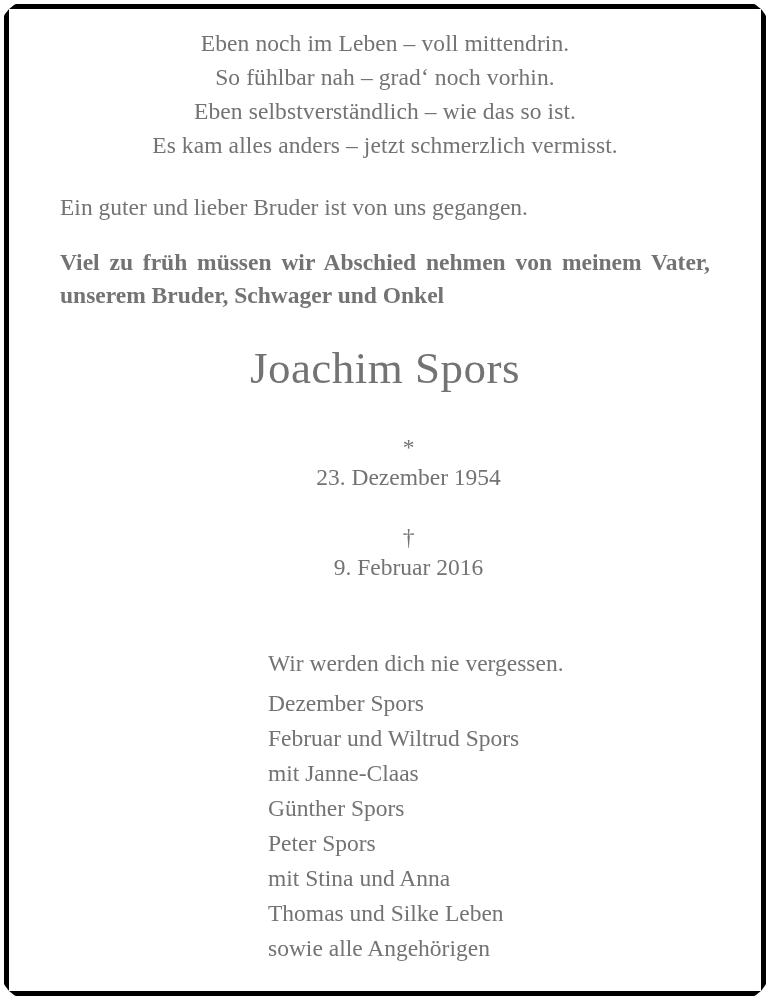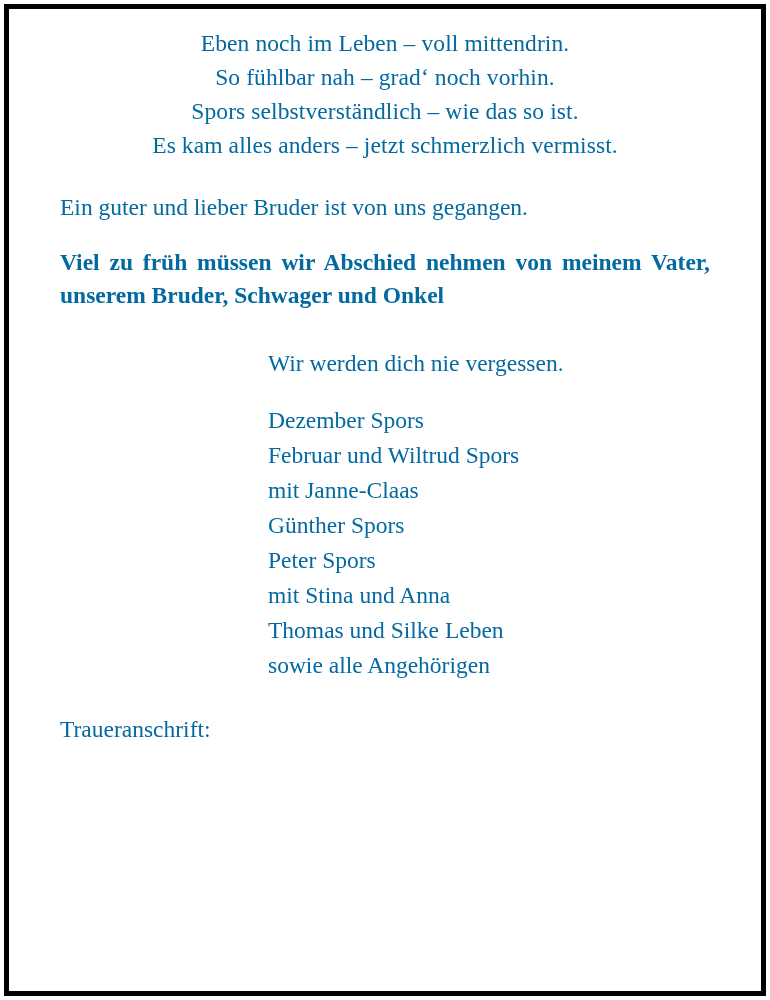--- a/index.html
+++ b/index.html
@@ -9,21 +9,22 @@
   }
 
   .page {
     position: relative;
     width: 770px;
     height: 1000px;
     background: #ffffff;
     box-sizing: border-box;
     overflow: hidden;
     font-family: "Liberation Serif", "DejaVu Serif", serif;
-    color: #0369a1;
+    color: #737373;
+    border-radius: 31px;
   }
 
   
   .frame {
     position: absolute;
     left: 4px;
     top: 4px;
     right: 4px;
     bottom: 4px;
     border: 5px solid #000000;
@@ -87,21 +88,21 @@
   .date-gap { display: inline-block; width: 52px; }
 
   
   .mourners {
     margin-top: 34px;
     margin-left: 208px;
     font-size: 23.5px;
     line-height: 35px;
     text-align: left;
   }
-  .mourners-intro { margin-bottom: 22px; }
+  .mourners-intro { margin-bottom: 5px; }
   .mourner-line { display: block; }
 
   
   .details {
     margin-top: 31px;
     font-size: 23.5px;
     line-height: 31px;
     text-align: left;
   }
   .detail-block { margin-top: 0; }
@@ -111,28 +112,38 @@
 <body>
 
 <div class="page">
   <div class="frame"></div>
 
   <div class="content">
 
     <div class="poem">
       <span class="poem-line">Eben noch im Leben – voll mittendrin.</span>
       <span class="poem-line">So fühlbar nah – grad‘ noch vorhin.</span>
-      <span class="poem-line">Spors selbstverständlich – wie das so ist.</span>
+      <span class="poem-line">Eben selbstverständlich – wie das so ist.</span>
       <span class="poem-line">Es kam alles anders – jetzt schmerzlich vermisst.</span>
     </div>
 
     <div class="prose prose-1">Ein guter und lieber Bruder ist von uns gegangen.</div>
 
     <div class="prose prose-2">Viel zu früh müssen wir Abschied nehmen von meinem Vater, unserem Bruder, Schwager und Onkel</div>
 
+    <div class="name-block">
+      <div class="name">Joachim Spors</div>
+      <div class="dates">
+        <span>*</span>
+        <span>23. Dezember 1954</span>
+        <span class="date-gap"></span>
+        <span>†</span>
+        <span>9. Februar 2016</span>
+      </div>
+    </div>
 
     <div class="mourners">
       <div class="mourners-intro">Wir werden dich nie vergessen.</div>
       <span class="mourner-line">Dezember Spors</span>
       <span class="mourner-line">Februar und Wiltrud Spors</span>
       <span class="mourner-line">mit Janne-Claas</span>
       <span class="mourner-line">Günther Spors</span>
       <span class="mourner-line">Peter Spors</span>
       <span class="mourner-line">mit Stina und Anna</span>
       <span class="mourner-line">Thomas und Silke Leben</span>

